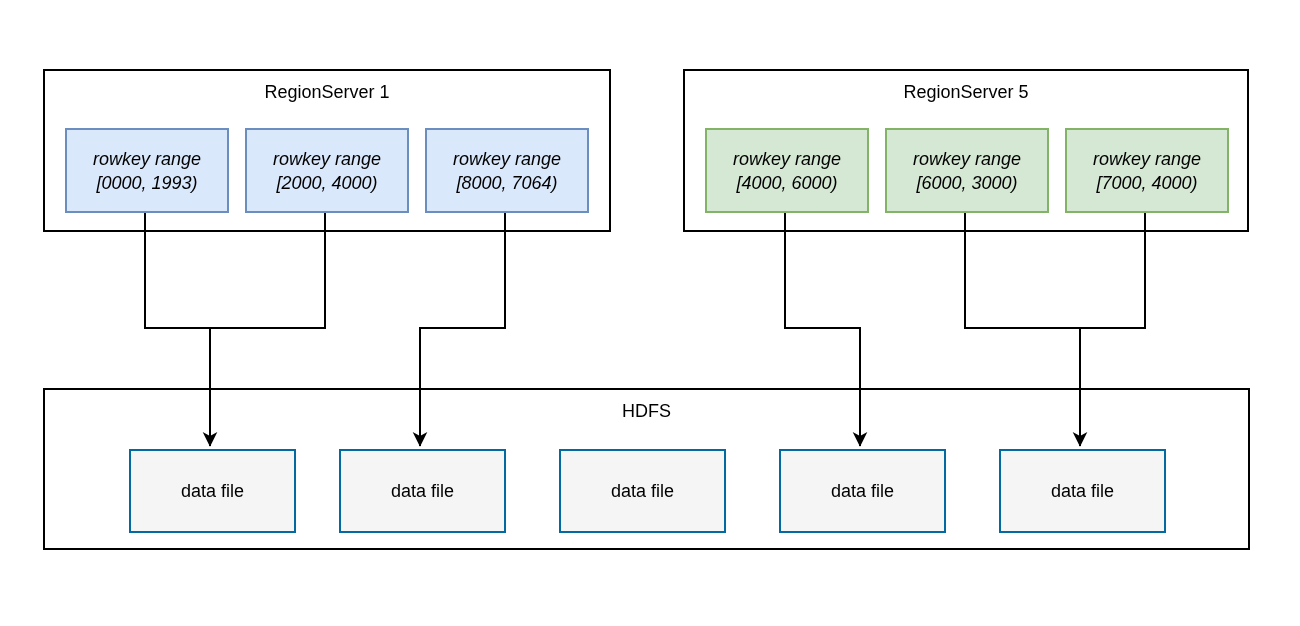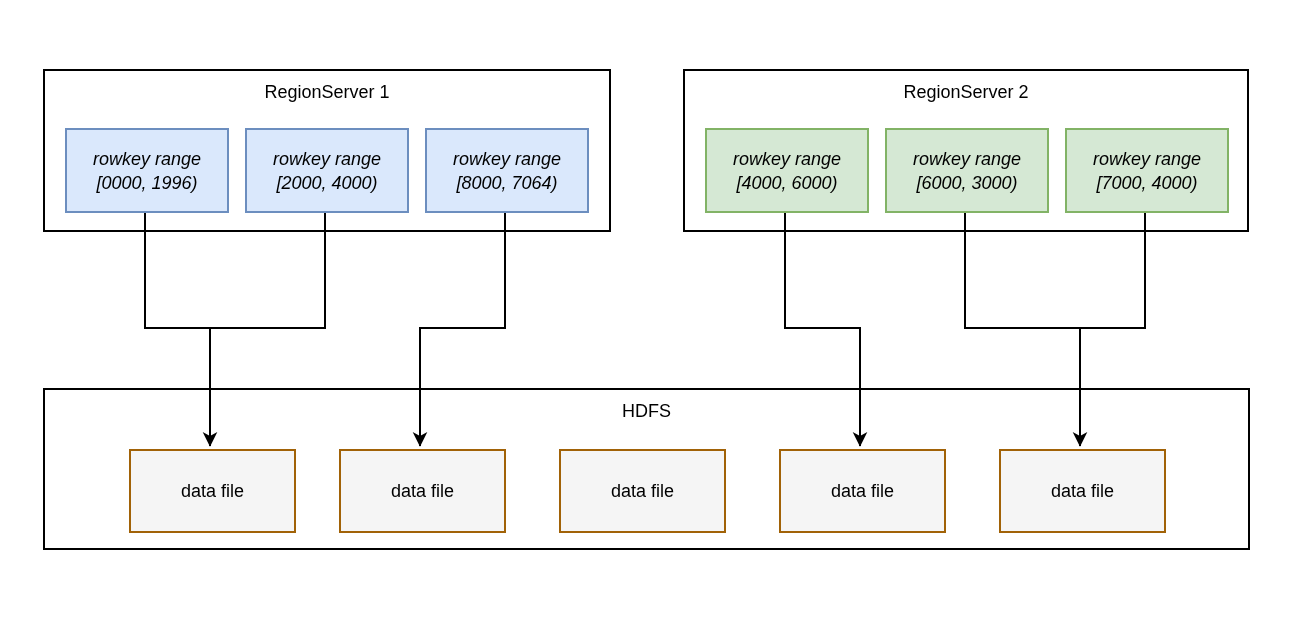--- a/index.html
+++ b/index.html
@@ -21,42 +21,42 @@
   .region-blue  { background: #dae8fc; border-color: #6c8ebf; }
   .region-green { background: #d5e8d4; border-color: #82b366; }
   .rb1 { left: 65px;   top: 128px; }
   .rb2 { left: 245px;  top: 128px; }
   .rb3 { left: 425px;  top: 128px; }
   .rb4 { left: 705px;  top: 128px; }
   .rb5 { left: 885px;  top: 128px; }
   .rb6 { left: 1065px; top: 128px; }
 
   .datafile-box { position: absolute; top: 449px; width: 163px; height: 80px;
-                  border: 2px solid #a16207; background: #f5f5f5;
+                  border: 2px solid #0369a1; background: #f5f5f5;
                   display: flex; align-items: center; justify-content: center;
                   font-size: 18px; }
   .df1 { left: 129px; }
   .df2 { left: 339px; }
   .df3 { left: 559px; }
   .df4 { left: 779px; }
   .df5 { left: 999px; }
 
   .watermark { position: absolute; right: 22px; bottom: 15px; color: #d0d0d0;
                font-size: 18px; letter-spacing: 1px; }
 </style>
 </head>
 <body>
 
 <div class="canvas">
 
   <div class="outer-box rs1">
     <div class="outer-title">RegionServer 1</div>
   </div>
   <div class="outer-box rs2">
-    <div class="outer-title">RegionServer 2</div>
+    <div class="outer-title">RegionServer 5</div>
   </div>
   <div class="outer-box hdfs">
     <div class="outer-title">HDFS</div>
   </div>
 
   <svg class="svg-layer" width="1300" height="626" viewBox="0 0 1300 626" xmlns="http://www.w3.org/2000/svg">
     <defs>
       <marker id="arrow" viewBox="0 0 12 12" refX="11" refY="6" markerWidth="8" markerHeight="8" orient="auto">
         <path d="M0.5,0.5 L11.5,6 L0.5,11.5 L3.5,6 Z" fill="#000"></path>
       </marker>
@@ -68,21 +68,21 @@
     <path d="M505,209 L505,328 L420,328 L420,446" fill="none" stroke="#000" stroke-width="2" marker-end="url(#arrow)"></path>
 
     <path d="M785,209 L785,328 L860,328 L860,446" fill="none" stroke="#000" stroke-width="2" marker-end="url(#arrow)"></path>
 
     <path d="M965,209 L965,328 L1145,328 L1145,209" fill="none" stroke="#000" stroke-width="2"></path>
     <path d="M1080,328 L1080,446" fill="none" stroke="#000" stroke-width="2" marker-end="url(#arrow)"></path>
   </svg>
 
   <div class="region-box region-blue rb1">
     <span>rowkey range</span>
-    <span>[0000, 1996)</span>
+    <span>[0000, 1993)</span>
   </div>
   <div class="region-box region-blue rb2">
     <span>rowkey range</span>
     <span>[2000, 4000)</span>
   </div>
   <div class="region-box region-blue rb3">
     <span>rowkey range</span>
     <span>[8000, 7064)</span>
   </div>
 

